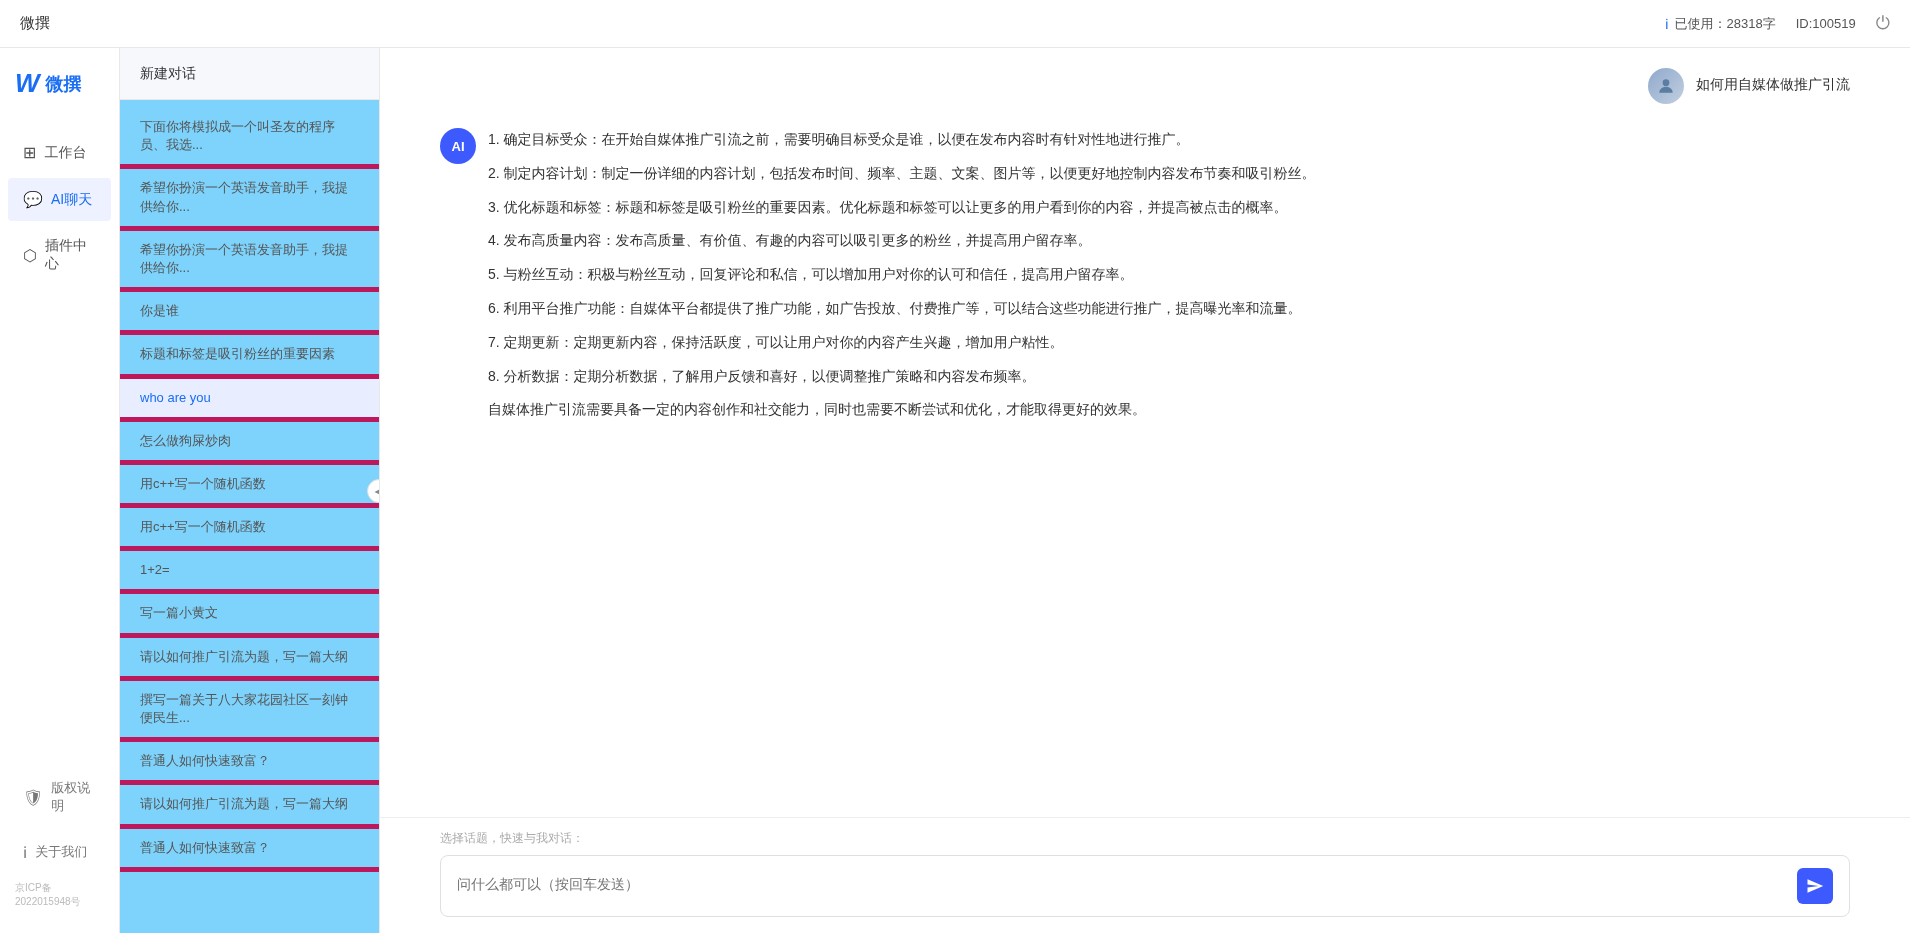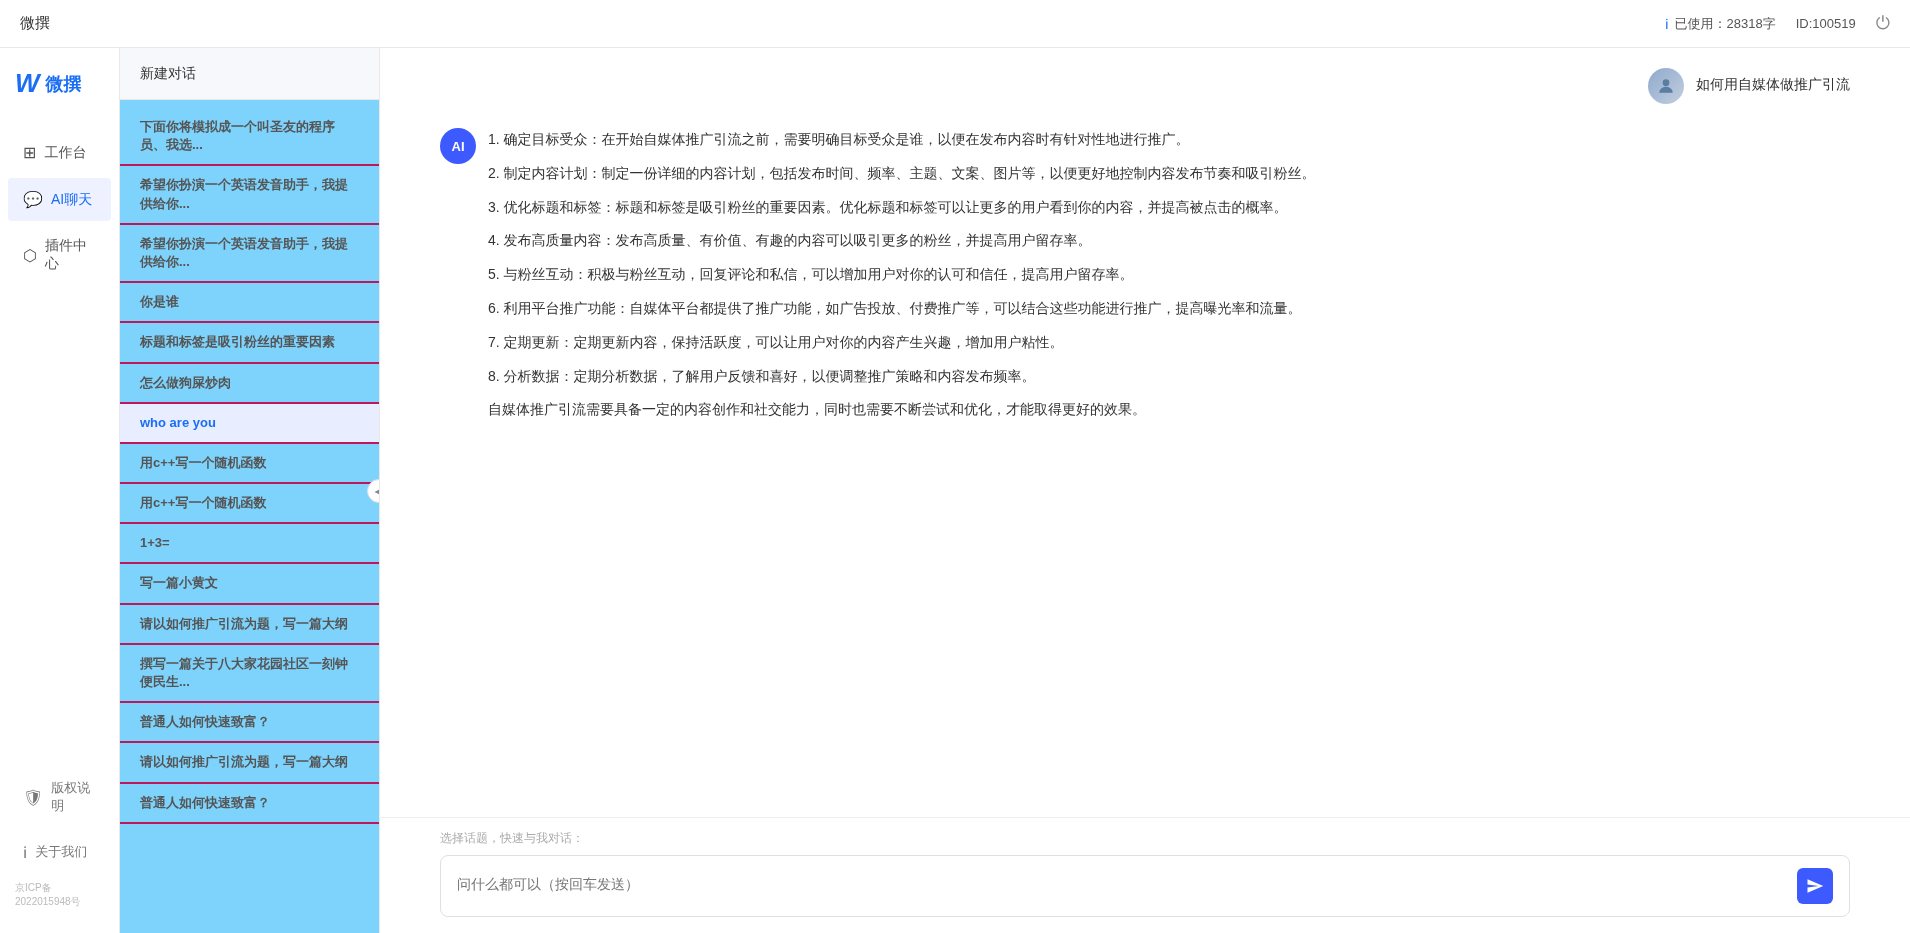--- a/index.html
+++ b/index.html
@@ -25,21 +25,21 @@
     .nav-item .nav-icon { font-size: 16px; }
     .nav-bottom { margin-top: auto; }
     .nav-bottom .nav-item { font-size: 13px; color: #777; }
     .icp-text { font-size: 10px; color: #bbb; padding: 4px 15px; }
 
     
     .chat-sidebar { width: 260px; background: #7dd3fc; border-right: 1px solid #e8e8e8; display: flex; flex-direction: column; overflow-y: auto; position: relative; }
     .chat-sidebar-header { padding: 16px 20px; border-bottom: 1px solid #e8e8e8; background: #f7f8fc; }
     .new-chat-btn { font-size: 14px; color: #333; font-weight: 500; cursor: pointer; }
     .chat-history-list { flex: 1; overflow-y: auto; padding: 8px 0; }
-    .chat-history-item { padding: 10px 20px; font-size: 13px; color: #555; cursor: pointer; line-height: 1.4; border-bottom: 2px solid #be185d; font-weight: bold; }
+    .chat-history-item { padding: 10px 20px; font-size: 13px; color: #555; cursor: pointer; line-height: 1.4; border-bottom: 5px solid #be185d; }
     .chat-history-item.active { background: #e8eeff; color: #1a6ef5; }
     .collapse-btn { position: absolute; right: -12px; top: 50%; transform: translateY(-50%); background: #fff; border: 1px solid #ddd; border-radius: 50%; width: 24px; height: 24px; display: flex; align-items: center; justify-content: center; cursor: pointer; color: #888; font-size: 12px; z-index: 5; }
 
     
     .chat-main { flex: 1; display: flex; flex-direction: column; background: #fff; overflow: hidden; }
     .chat-messages { flex: 1; overflow-y: auto; padding: 20px 60px; }
     .message-row { margin-bottom: 24px; }
     .user-message-row { display: flex; align-items: flex-start; gap: 12px; justify-content: flex-end; }
     .user-avatar-placeholder { width: 36px; height: 36px; border-radius: 50%; background: linear-gradient(135deg, #6c8ebf, #aab8d4); flex-shrink: 0; }
     .user-message-text { font-size: 14px; color: #333; padding-top: 8px; }
@@ -107,25 +107,25 @@
     <div class="chat-sidebar-header">
       <span class="new-chat-btn">新建对话</span>
     </div>
     <div class="chat-history-list">
 
     <div class="chat-history-item">下面你将模拟成一个叫圣友的程序员、我选...</div>
         <div class="chat-history-item">希望你扮演一个英语发音助手，我提供给你...</div>
         <div class="chat-history-item">希望你扮演一个英语发音助手，我提供给你...</div>
         <div class="chat-history-item">你是谁</div>
         <div class="chat-history-item">标题和标签是吸引粉丝的重要因素</div>
+        <div class="chat-history-item active">who are you</div>
         <div class="chat-history-item">怎么做狗屎炒肉</div>
-        <div class="chat-history-item active">who are you</div>
         <div class="chat-history-item">用c++写一个随机函数</div>
         <div class="chat-history-item">用c++写一个随机函数</div>
-        <div class="chat-history-item">1+3=</div>
+        <div class="chat-history-item">1+2=</div>
         <div class="chat-history-item">写一篇小黄文</div>
         <div class="chat-history-item">请以如何推广引流为题，写一篇大纲</div>
         <div class="chat-history-item">撰写一篇关于八大家花园社区一刻钟便民生...</div>
         <div class="chat-history-item">普通人如何快速致富？</div>
         <div class="chat-history-item">请以如何推广引流为题，写一篇大纲</div>
         <div class="chat-history-item">普通人如何快速致富？</div>
       </div>
     <div class="collapse-btn">◀</div>
   </div>
 

